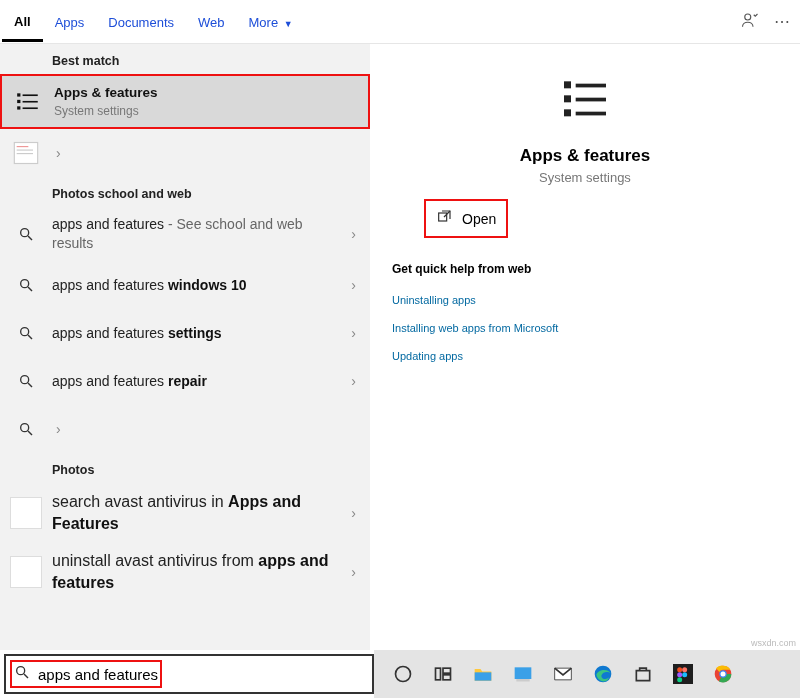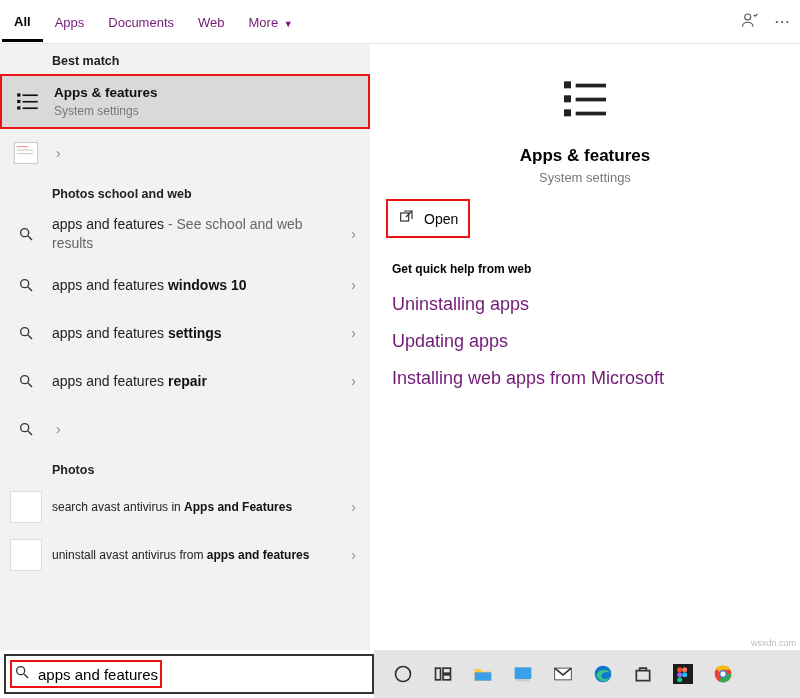--- a/index.html
+++ b/index.html
@@ -1,20 +1,20 @@
 <!DOCTYPE html>
 <html><head>
 <meta charset="utf-8">
 <style>
 * { box-sizing: border-box; margin: 0; padding: 0; font-family: "Segoe UI", sans-serif; }
 body { width: 800px; height: 698px; background: #fff; overflow: hidden; position: relative; }
 
 
 .tabs { display: flex; align-items: center; height: 44px; padding: 0 2px; border-bottom: 1px solid #e6e6e6; }
-.tab { padding: 12px 12px 10px; font-size: 13px; color: #701a75; cursor: pointer; }
+.tab { padding: 12px 12px 10px; font-size: 13px; color: #1d4ed8; cursor: pointer; }
 .tab.active { color: #000; font-weight: 600; border-bottom: 3px solid #000; }
 .tab .dd { font-size: 9px; margin-left: 2px; }
 .spacer { flex: 1; }
 .titlebar-icon { width: 32px; text-align: center; color: #555; font-size: 16px; padding: 6px; }
 
 
 .cols { display: flex; height: calc(100% - 44px - 48px); }
 .left { width: 370px; background: #f2f2f2; overflow: hidden; }
 .right { flex: 1; background: #fff; padding: 0 16px; }
 
@@ -26,32 +26,32 @@
 .result .body { flex: 1; font-size: 13.5px; color: #222; line-height: 1.35; }
 .result .sub { color: #777; font-size: 12px; margin-top: 1px; }
 .result .meta { color: #888; font-size: 12px; margin-top: 2px; }
 .result .chev { color: #888; font-size: 14px; padding: 0 4px; }
 
 .web .icon svg { width: 16px; height: 16px; }
 .web .body { font-size: 14px; }
 .web .body .qpart { color: #666; }
 
 .photos .icon { background: #fff; border:1px solid #ddd; }
-.photos .body { font-size: 12px; }
+.photos .body { font-size: 16px; }
 
 .highlight-red { border: 2px solid #e11; }
 
 
 .preview-hero { display:flex; flex-direction:column; align-items:center; padding: 28px 0 14px; }
 .preview-title { font-size: 17px; font-weight: 600; margin-top: 14px; }
 .preview-sub { font-size: 13px; color: #777; margin-top: 4px; }
 .action-row { display:flex; align-items:center; gap:10px; font-size:14px; padding: 8px 10px; cursor:pointer; }
-.action-row.redbox { border: 2px solid #e11; width: max-content; }
+.action-row.redbox { border: 2px solid #e11; width: max-content; margin-left: 38px; }
 .help-title { font-size: 12px; font-weight: 600; margin: 24px 0 10px 6px; }
-.help-link { font-size: 18px; color: #701a75; padding: 8px 6px; cursor:pointer; }
+.help-link { font-size: 11px; color: #0369a1; padding: 8px 6px; cursor:pointer; }
 
 
 .bottom { position:absolute; bottom:0; left:0; right:0; height:48px; display:flex; align-items:center; }
 .search-wrap { width: 370px; height: 40px; display:flex; align-items:center; border: 2px solid #333; margin: 4px 0 4px 4px; background:#fff; }
 .search-wrap .mag { padding: 0 8px; }
 .search-input { flex:1; border:none; outline:none; font-size:15px; height: 100%; }
 .search-input::after { content:''; }
 .taskbar { flex:1; height:100%; background:#e4e4e4; display:flex; align-items:center; gap:18px; padding-left:18px; }
 .taskbar-item { width:22px; height:22px; display:flex; align-items:center; justify-content:center; font-size:16px; }
 
@@ -200,22 +200,22 @@
             <rect x="4" y="6" width="12" height="12"></rect>
             <path d="M9 3h12v12"></path>
             <path d="M21 3l-9 9"></path>
           </svg>
       </span>
       <span>Open</span>
     </div>
 
     <div class="help-title">Get quick help from web</div>
     <div class="help-link">Uninstalling apps</div>
+    <div class="help-link">Installing web apps from Microsoft</div>
     <div class="help-link">Updating apps</div>
-    <div class="help-link">Installing web apps from Microsoft</div>
   </div>
 </div>
 
 <div class="bottom">
   <div class="search-wrap" style="position:relative;">
     <div style="position:absolute; left:4px; top:4px; right:210px; bottom:4px; border:2px solid #e11; pointer-events:none;"></div>
     <span class="mag">
       <svg width="16" height="16" viewBox="0 0 24 24" stroke="#333" fill="none" stroke-width="2">
           <circle cx="10" cy="10" r="6"></circle>
           <line x1="15" y1="15" x2="21" y2="21"></line>

